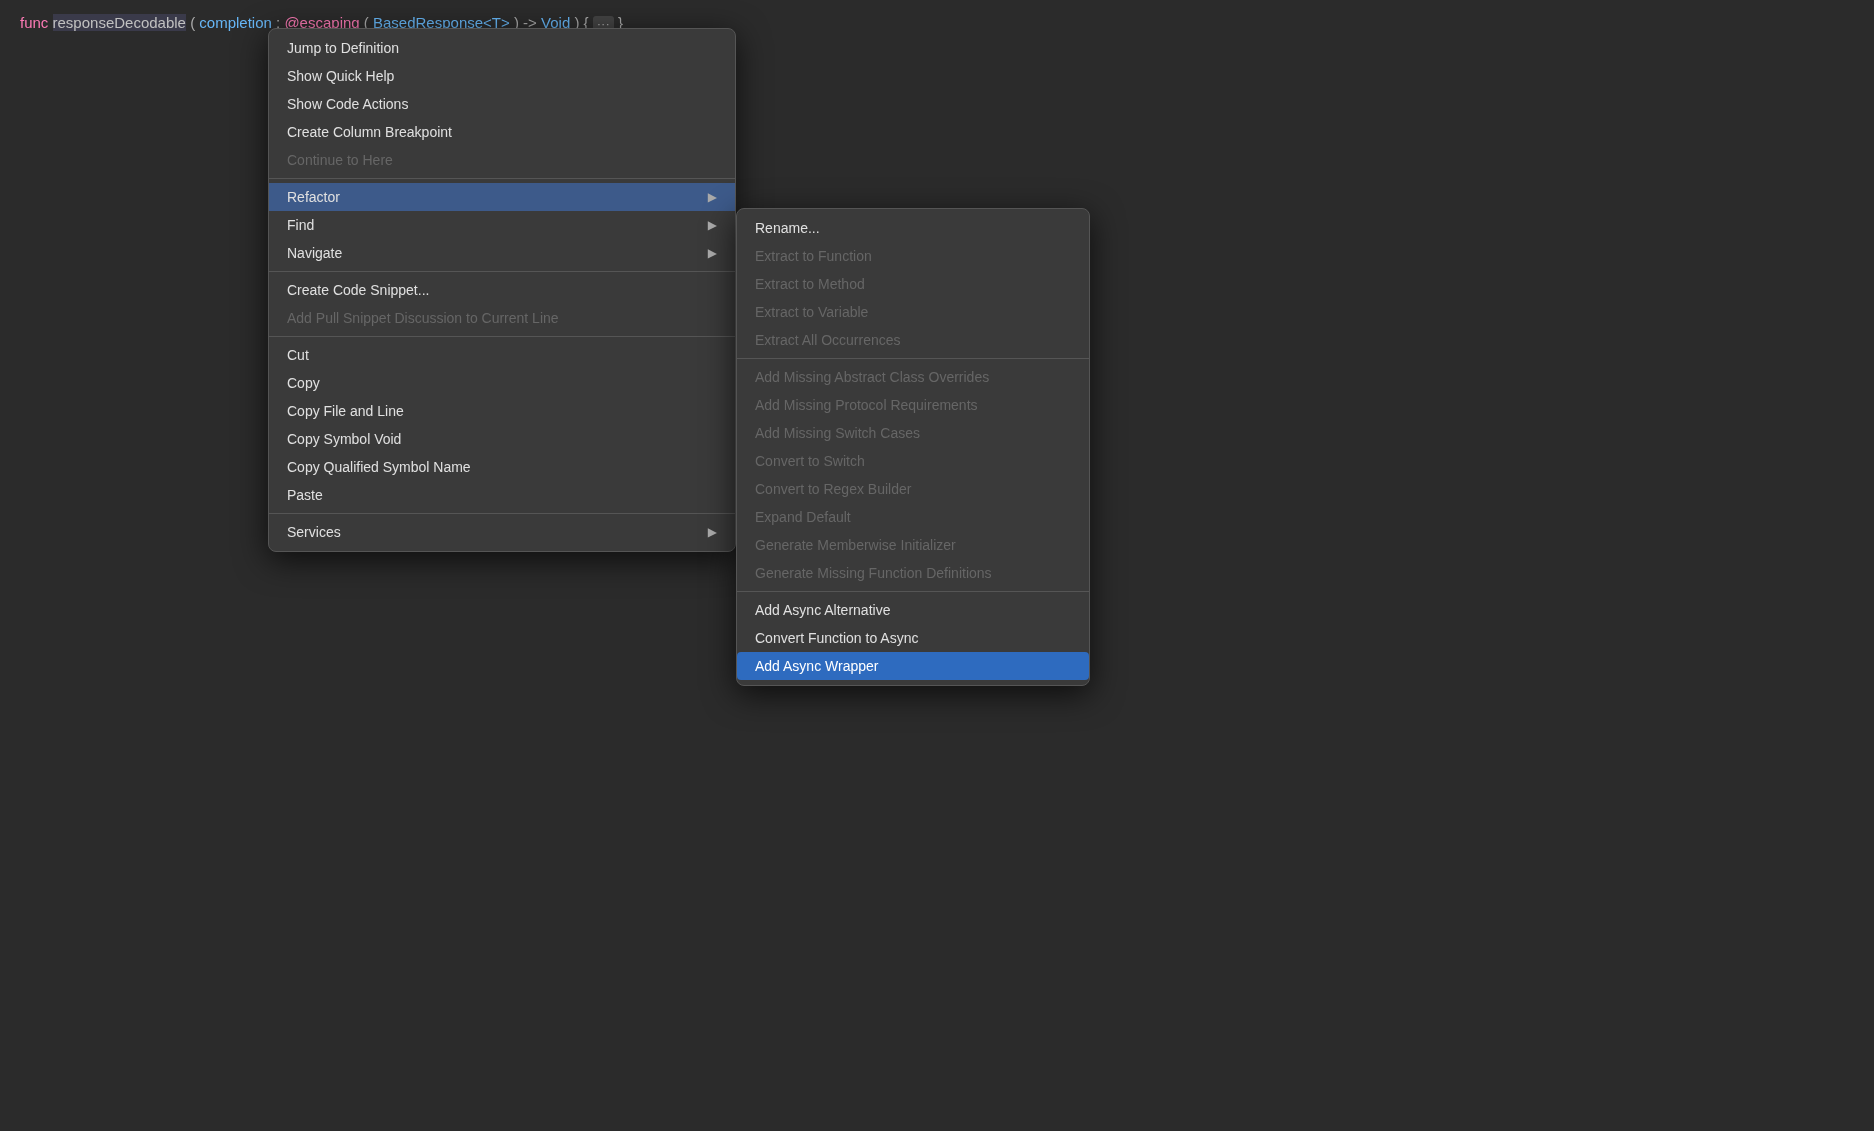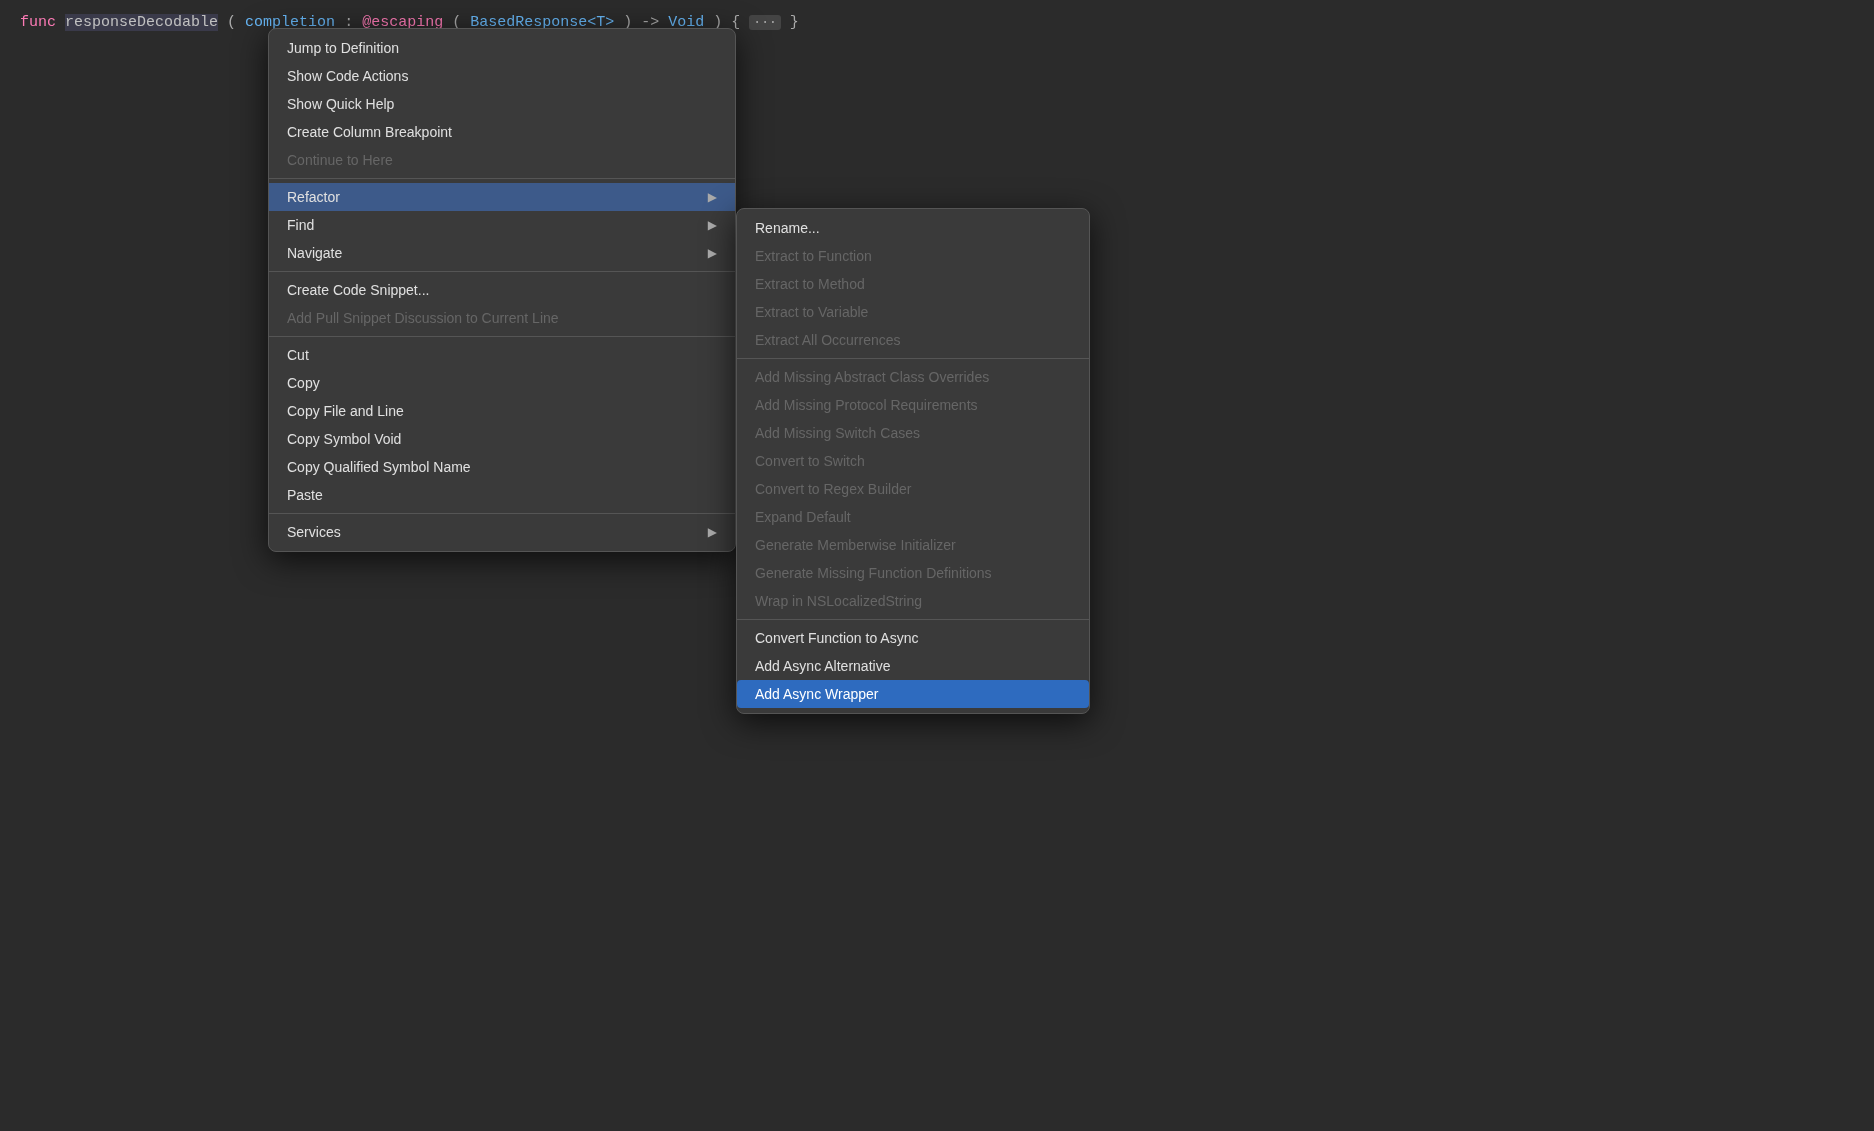--- a/index.html
+++ b/index.html
@@ -20,21 +20,21 @@
       position: absolute;
       top: 0;
       left: 0;
       width: 100%;
       height: 100%;
       background-color: #2b2b2b;
       padding: 14px 20px;
     }
 
     .code-line {
-      font-family: Liberation Mono, monospace;
+      font-family: Liberation Sans, sans-serif;
       font-size: 15px;
       color: #e0e0e0;
       white-space: nowrap;
     }
 
     .kw-func { color: #fc7ab5; }
     .fn-name { color: #c0c0c0; background: #3a3a4a; }
     .kw-param { color: #67b7f7; }
     .kw-type { color: #67b7f7; }
     .kw-at { color: #fc7ab5; }
@@ -151,24 +151,24 @@
     <span style="color:#aaa"> }</span>
   </div>
 </div>
 
 <div class="context-menu-primary">
 
   <div class="menu-item">
     <span>Jump to Definition</span>
   </div>
   <div class="menu-item">
+    <span>Show Quick Help</span>
+  </div>
+  <div class="menu-item">
     <span>Show Code Actions</span>
-  </div>
-  <div class="menu-item">
-    <span>Show Quick Help</span>
   </div>
   <div class="menu-item">
     <span>Create Column Breakpoint</span>
   </div>
   <div class="menu-item disabled">
     <span>Continue to Here</span>
   </div>
 
   <div class="menu-separator"></div>
 
@@ -260,28 +260,25 @@
   </div>
   <div class="secondary-item disabled">
     <span>Expand Default</span>
   </div>
   <div class="secondary-item disabled">
     <span>Generate Memberwise Initializer</span>
   </div>
   <div class="secondary-item disabled">
     <span>Generate Missing Function Definitions</span>
   </div>
-  <div class="secondary-item disabled">
-    <span>Wrap in NSLocalizedString</span>
-  </div>
 
   <div class="secondary-separator"></div>
 
+  <div class="secondary-item">
+    <span>Add Async Alternative</span>
+  </div>
   <div class="secondary-item">
     <span>Convert Function to Async</span>
   </div>
-  <div class="secondary-item">
-    <span>Add Async Alternative</span>
-  </div>
   <div class="secondary-item highlighted">
     <span>Add Async Wrapper</span>
   </div>
 </div>
 
 </body></html>

